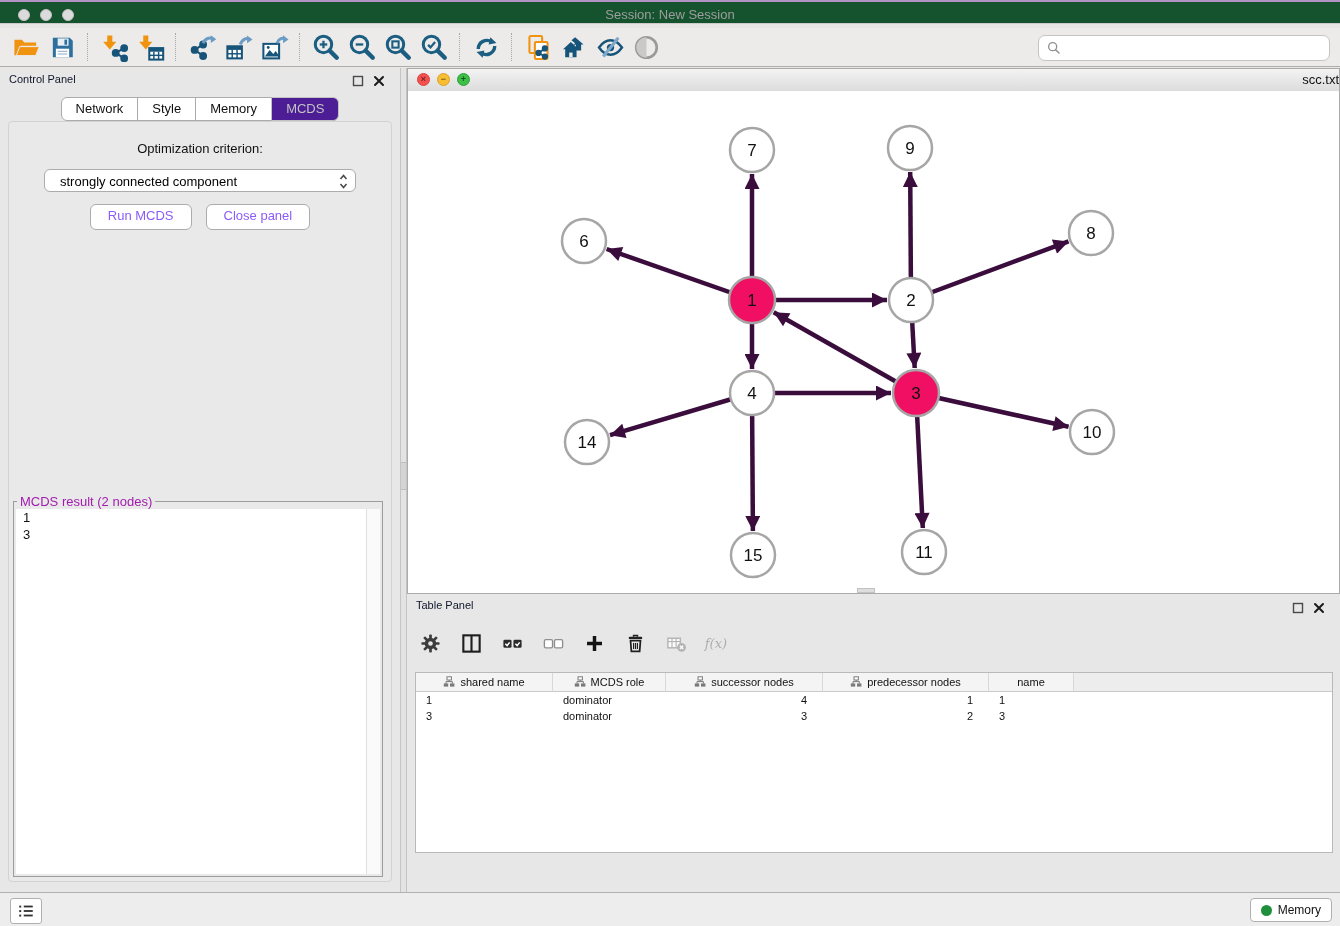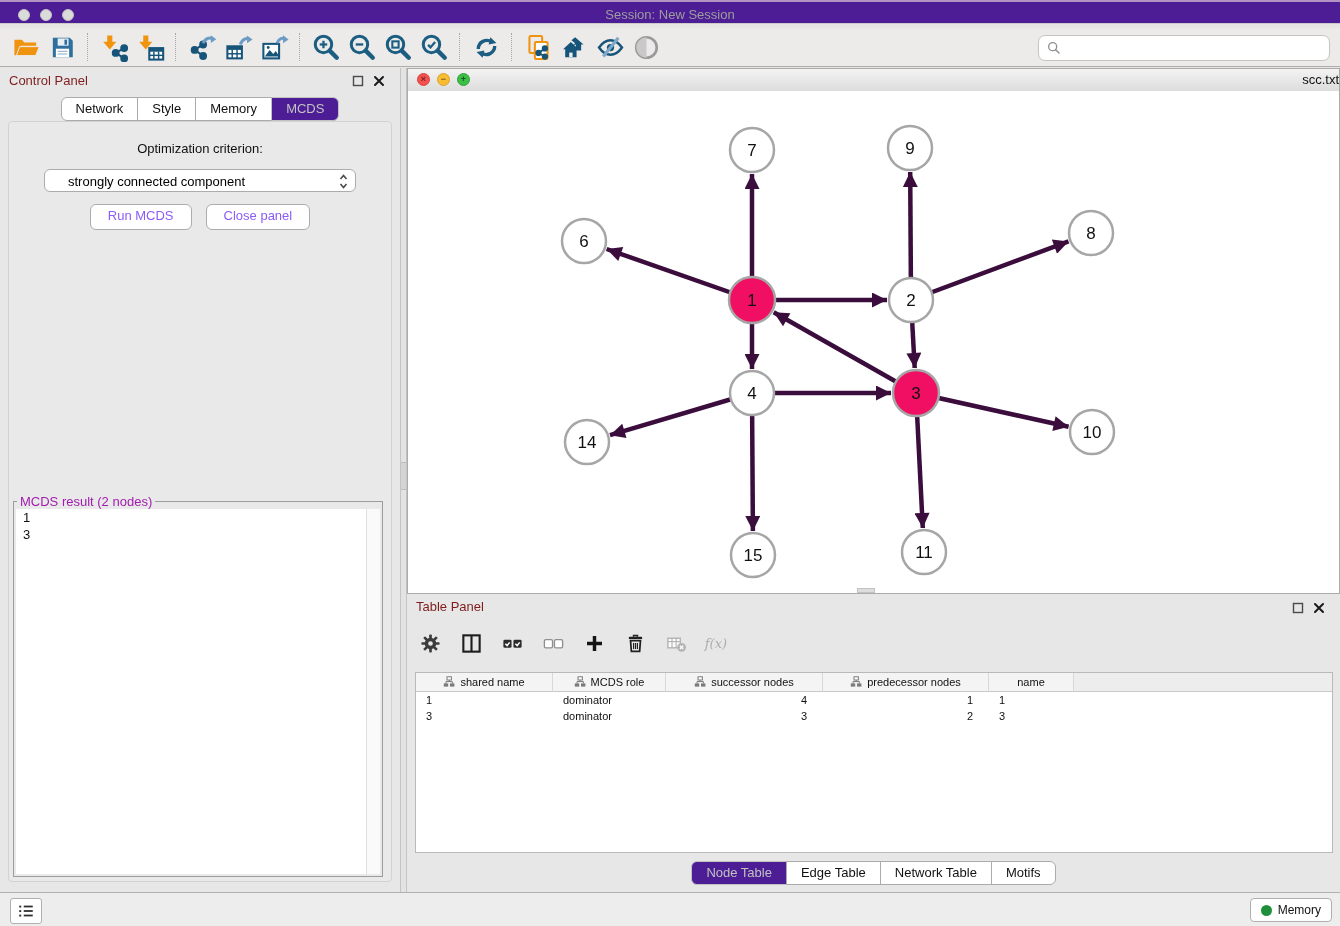--- a/index.html
+++ b/index.html
@@ -2,52 +2,52 @@
 <html><head>
 <meta charset="utf-8">
 <style>
   html,body{margin:0;padding:0;}
   body{
     width:1340px;height:926px;position:relative;overflow:hidden;
     background:#E7E6E5;font-family:"Liberation Sans",sans-serif;
     -webkit-font-smoothing:antialiased;
   }
   
-  #titlebar{position:absolute;left:0;top:0;right:0;height:24px;background:#4c1d95;
+  #titlebar{position:absolute;left:0;top:0;right:0;height:24px;background:#14532d;
     border-top:2px solid #B293C3;border-bottom:1px solid #CDCBCA;box-sizing:border-box;}
   .tl-gray{position:absolute;top:7px;width:12px;height:12px;border-radius:50%;
     background:#DBDBDB;border:1px solid #C3C3C3;box-sizing:border-box;}
   #win-title{position:absolute;left:0;right:0;top:0;text-align:center;line-height:25px;
     font-size:13px;color:#9E9E9E;}
   #toolbar{position:absolute;left:0;top:28px;right:0;height:39px;background:#ECEBEA;
     border-bottom:1px solid #ADADAD;display:flex;align-items:center;padding-left:8px;box-sizing:border-box;}
   .tbtn{width:36px;height:32px;display:flex;align-items:center;justify-content:center;flex:0 0 auto;}
   .tbtn svg{width:29px;height:29px;display:block;}
   .sep{width:1px;height:28px;border-left:1px dotted #A8A8A8;margin:0 7px;flex:0 0 auto;}
   #searchbox{position:absolute;right:10px;top:7px;width:290px;height:24px;background:#fff;
     border:1px solid #C4C4C4;border-radius:7px;}
   #searchbox svg{position:absolute;left:7px;top:4px;width:16px;height:16px;}
   #searchbox input{position:absolute;left:26px;top:1px;right:4px;height:20px;border:none;outline:none;
     font-size:13px;background:transparent;}
   
   #control-panel{position:absolute;left:0;top:68px;width:400px;height:824px;background:#E7E7E7;}
-  .panel-title{position:absolute;left:9px;top:5px;font-size:13px;color:#7f1d1d;}
+  .panel-title{position:absolute;left:9px;top:5px;font-size:11px;color:#0f172a;}
   .panel-ctl{position:absolute;top:7px;width:13px;height:13px;}
   .panel-ctl svg{width:12px;height:12px;display:block;}
   #cp-tabs{position:absolute;left:0;right:0;top:29px;display:flex;justify-content:center;}
   .tab{background:#fff;border:1px solid #ABABAB;padding:3px 14px 4px;font-size:13px;color:#111;
     margin-left:-1px;cursor:default;}
   .tab:first-child{border-radius:6px 0 0 6px;margin-left:0;}
   .tab:last-child{border-radius:0 6px 6px 0;}
   .tab.selected{background:#4c1d95;color:#C2C2C2;border-color:#C2C2C2;}
   #cp-content{position:absolute;left:8px;right:8px;top:53px;bottom:10px;background:#E9E9E9;
     border:1px solid #D2D2D2;border-radius:4px;}
   #opt-label{margin-top:19px;text-align:center;font-size:13px;color:#111;}
   #criterion{position:relative;margin:13px auto 0;width:312px;height:23px;background:#fff;
-    border:1px solid #ACACAC;border-radius:6px;font-size:13px;line-height:23px;padding-left:23px;box-sizing:border-box;}
+    border:1px solid #ACACAC;border-radius:6px;font-size:13px;line-height:23px;padding-left:15px;box-sizing:border-box;}
   #criterion .stepper{position:absolute;right:7px;top:3px;}
   .btn-row{margin-top:12px;display:flex;justify-content:center;gap:14px;}
   .pbtn{height:24px;padding:0 17px;background:#fff;border:1px solid #ACACAC;border-radius:6px;
     font-size:13px;line-height:22px;color:#8b5cf6;}
   #result-box{position:absolute;left:4px;right:8px;top:372px;bottom:4px;border:1px solid #9C9C9C;
     margin:0;padding:0;}
   #result-box legend{font-size:13px;padding:0 3px;margin-left:3px;color:#a21caf;}
   #result-list{position:absolute;left:2px;right:2px;top:0px;bottom:2px;background:#fff;overflow:hidden;}
   #result-list .scrolltrack{position:absolute;right:0;top:0;bottom:0;width:13px;background:#FAFAFA;
     border-left:1px solid #E0E0E0;}
@@ -526,26 +526,20 @@
         </div>
         <div class="tr">
           <div class="td" style="width: 137px;">3</div>
           <div class="td" style="width: 113px;">dominator</div>
           <div class="td r" style="width: 157px;">3</div>
           <div class="td r" style="width: 166px;">2</div>
           <div class="td" style="width: 85px;">3</div>
         </div>
       </div>
   </div>
-  <div id="tbl-tabs">
-      <div class="tab selected">Node Table</div>
-      <div class="tab">Edge Table</div>
-      <div class="tab">Network Table</div>
-      <div class="tab">Motifs</div>
-    </div>
 </div>
 
 <div id="status-bar">
   <div id="status-left-btn">
     <svg viewBox="0 0 24 24" width="18" height="18">
       <g stroke="#2F2F2F" stroke-width="2.4">
           <line x1="9" y1="6" x2="21" y2="6"></line>
           <line x1="9" y1="12" x2="21" y2="12"></line>
           <line x1="9" y1="18" x2="21" y2="18"></line>
         </g>

